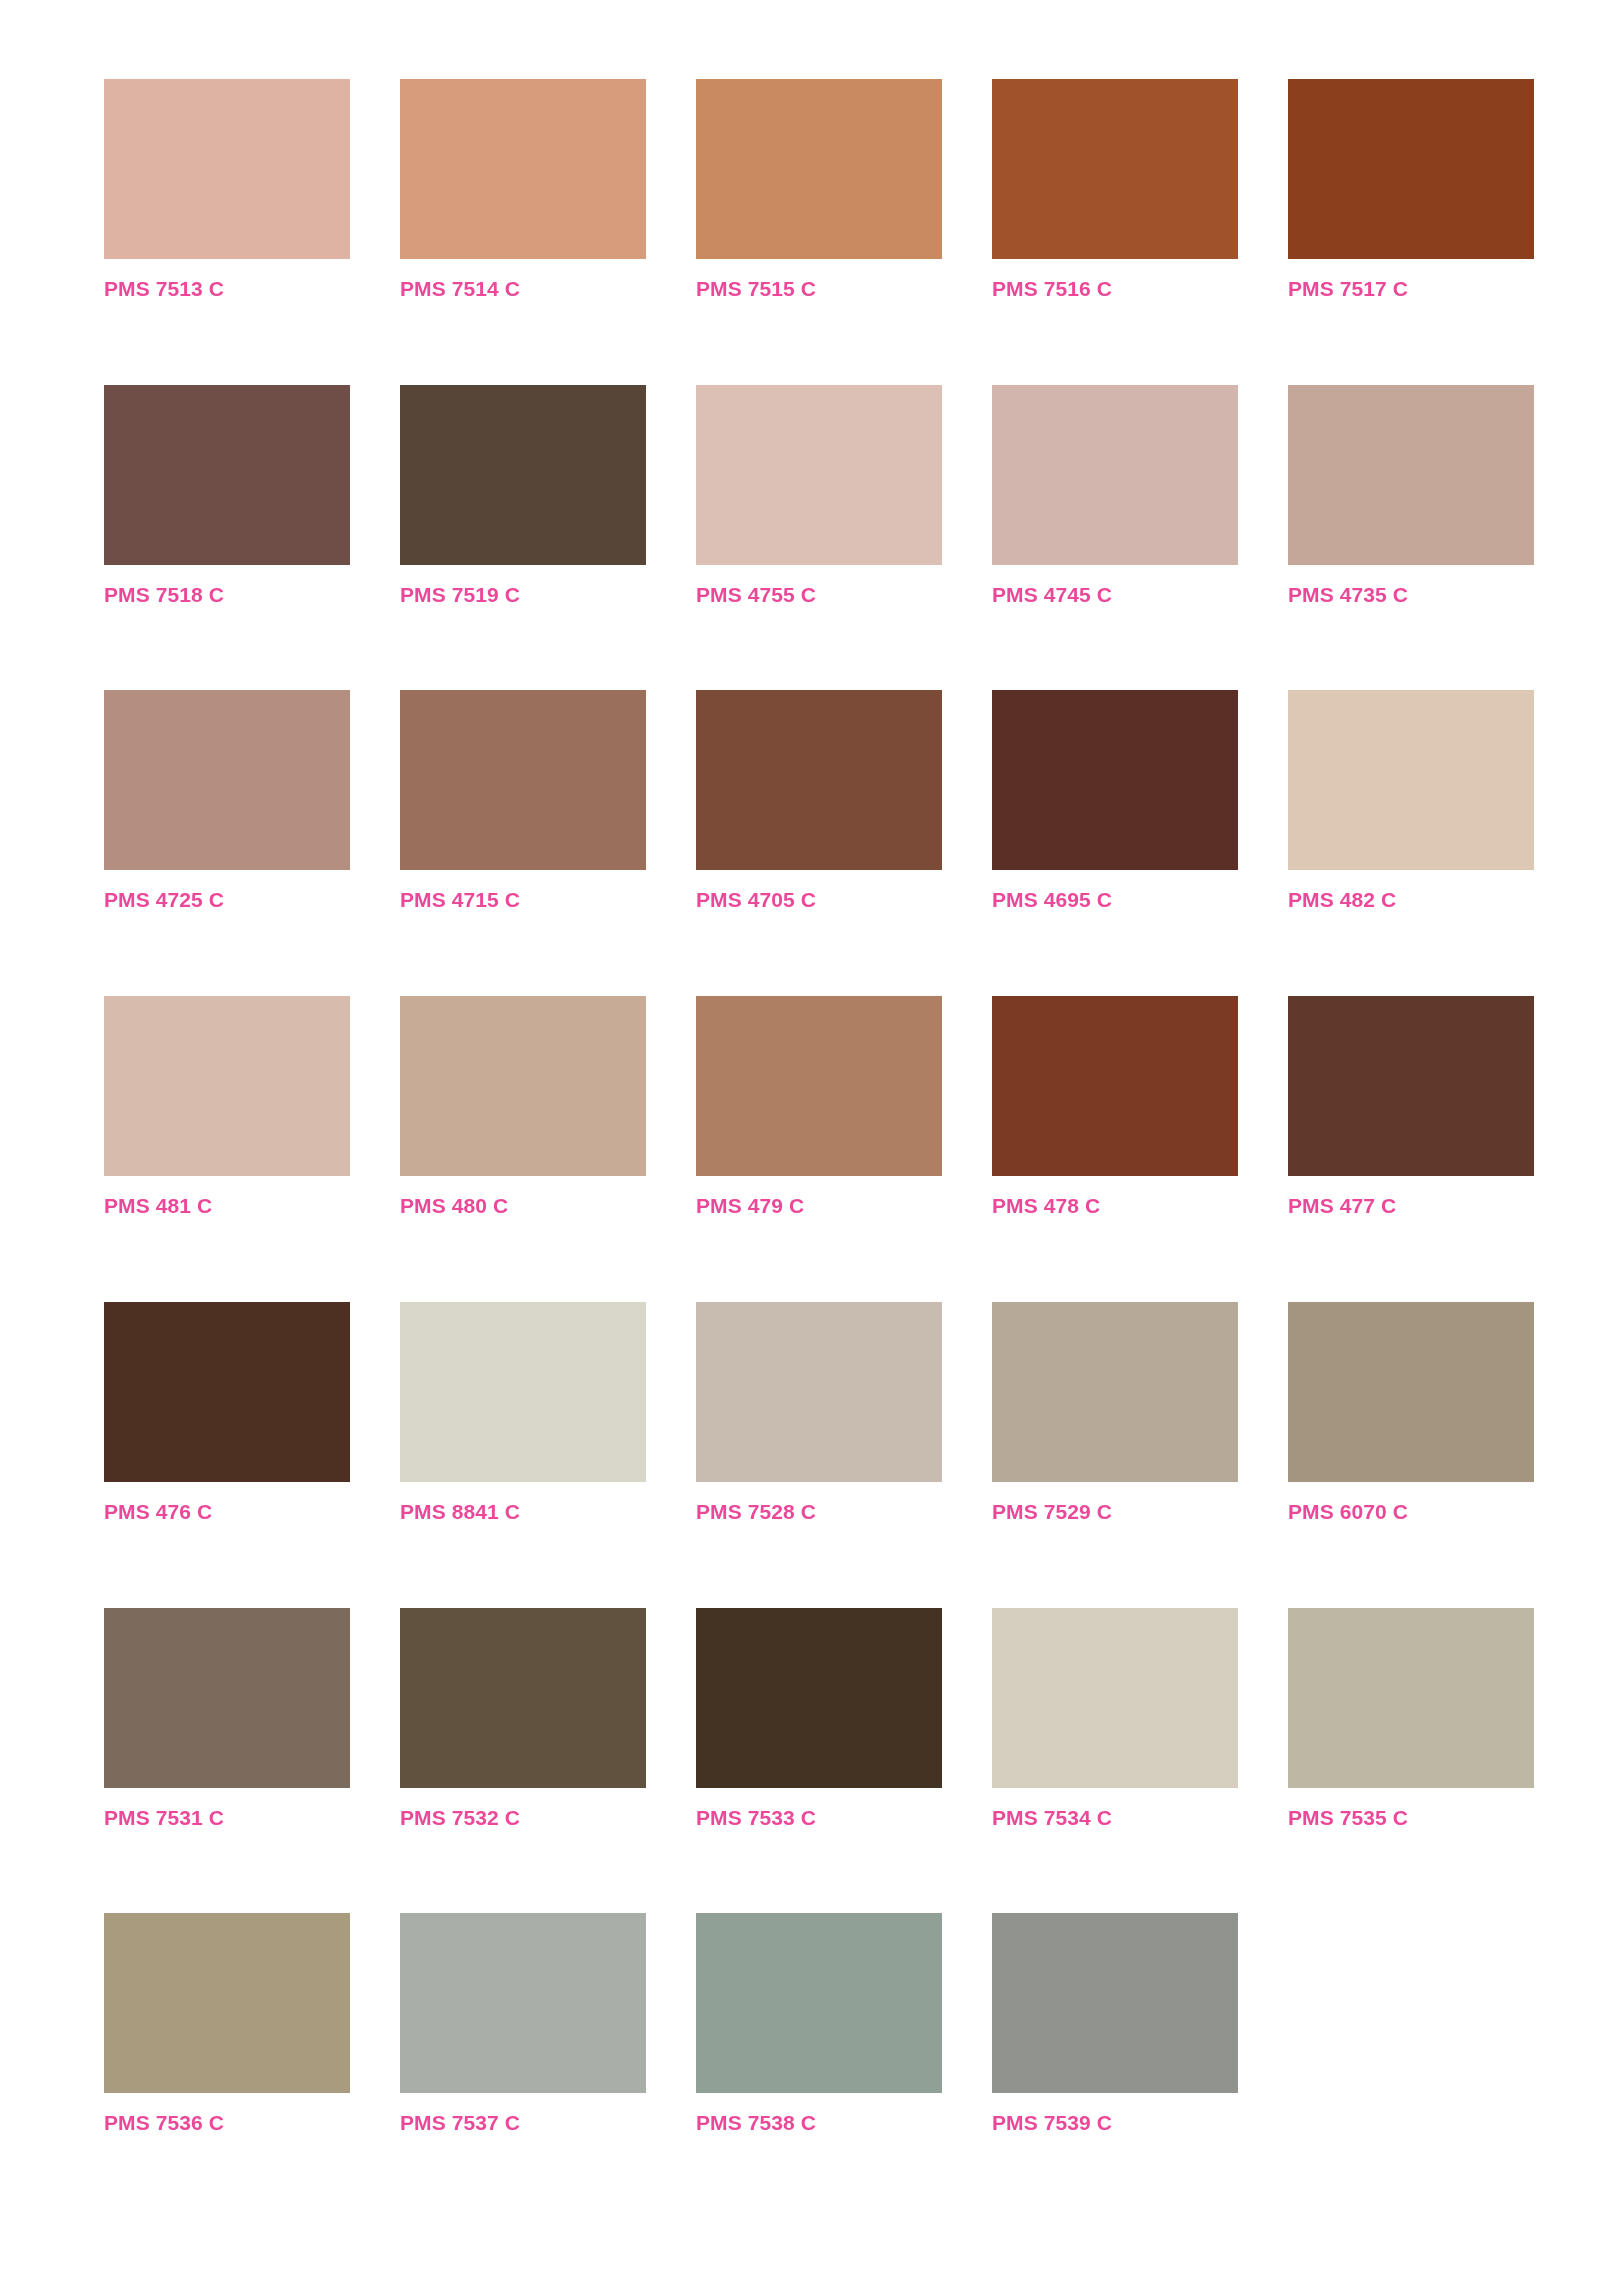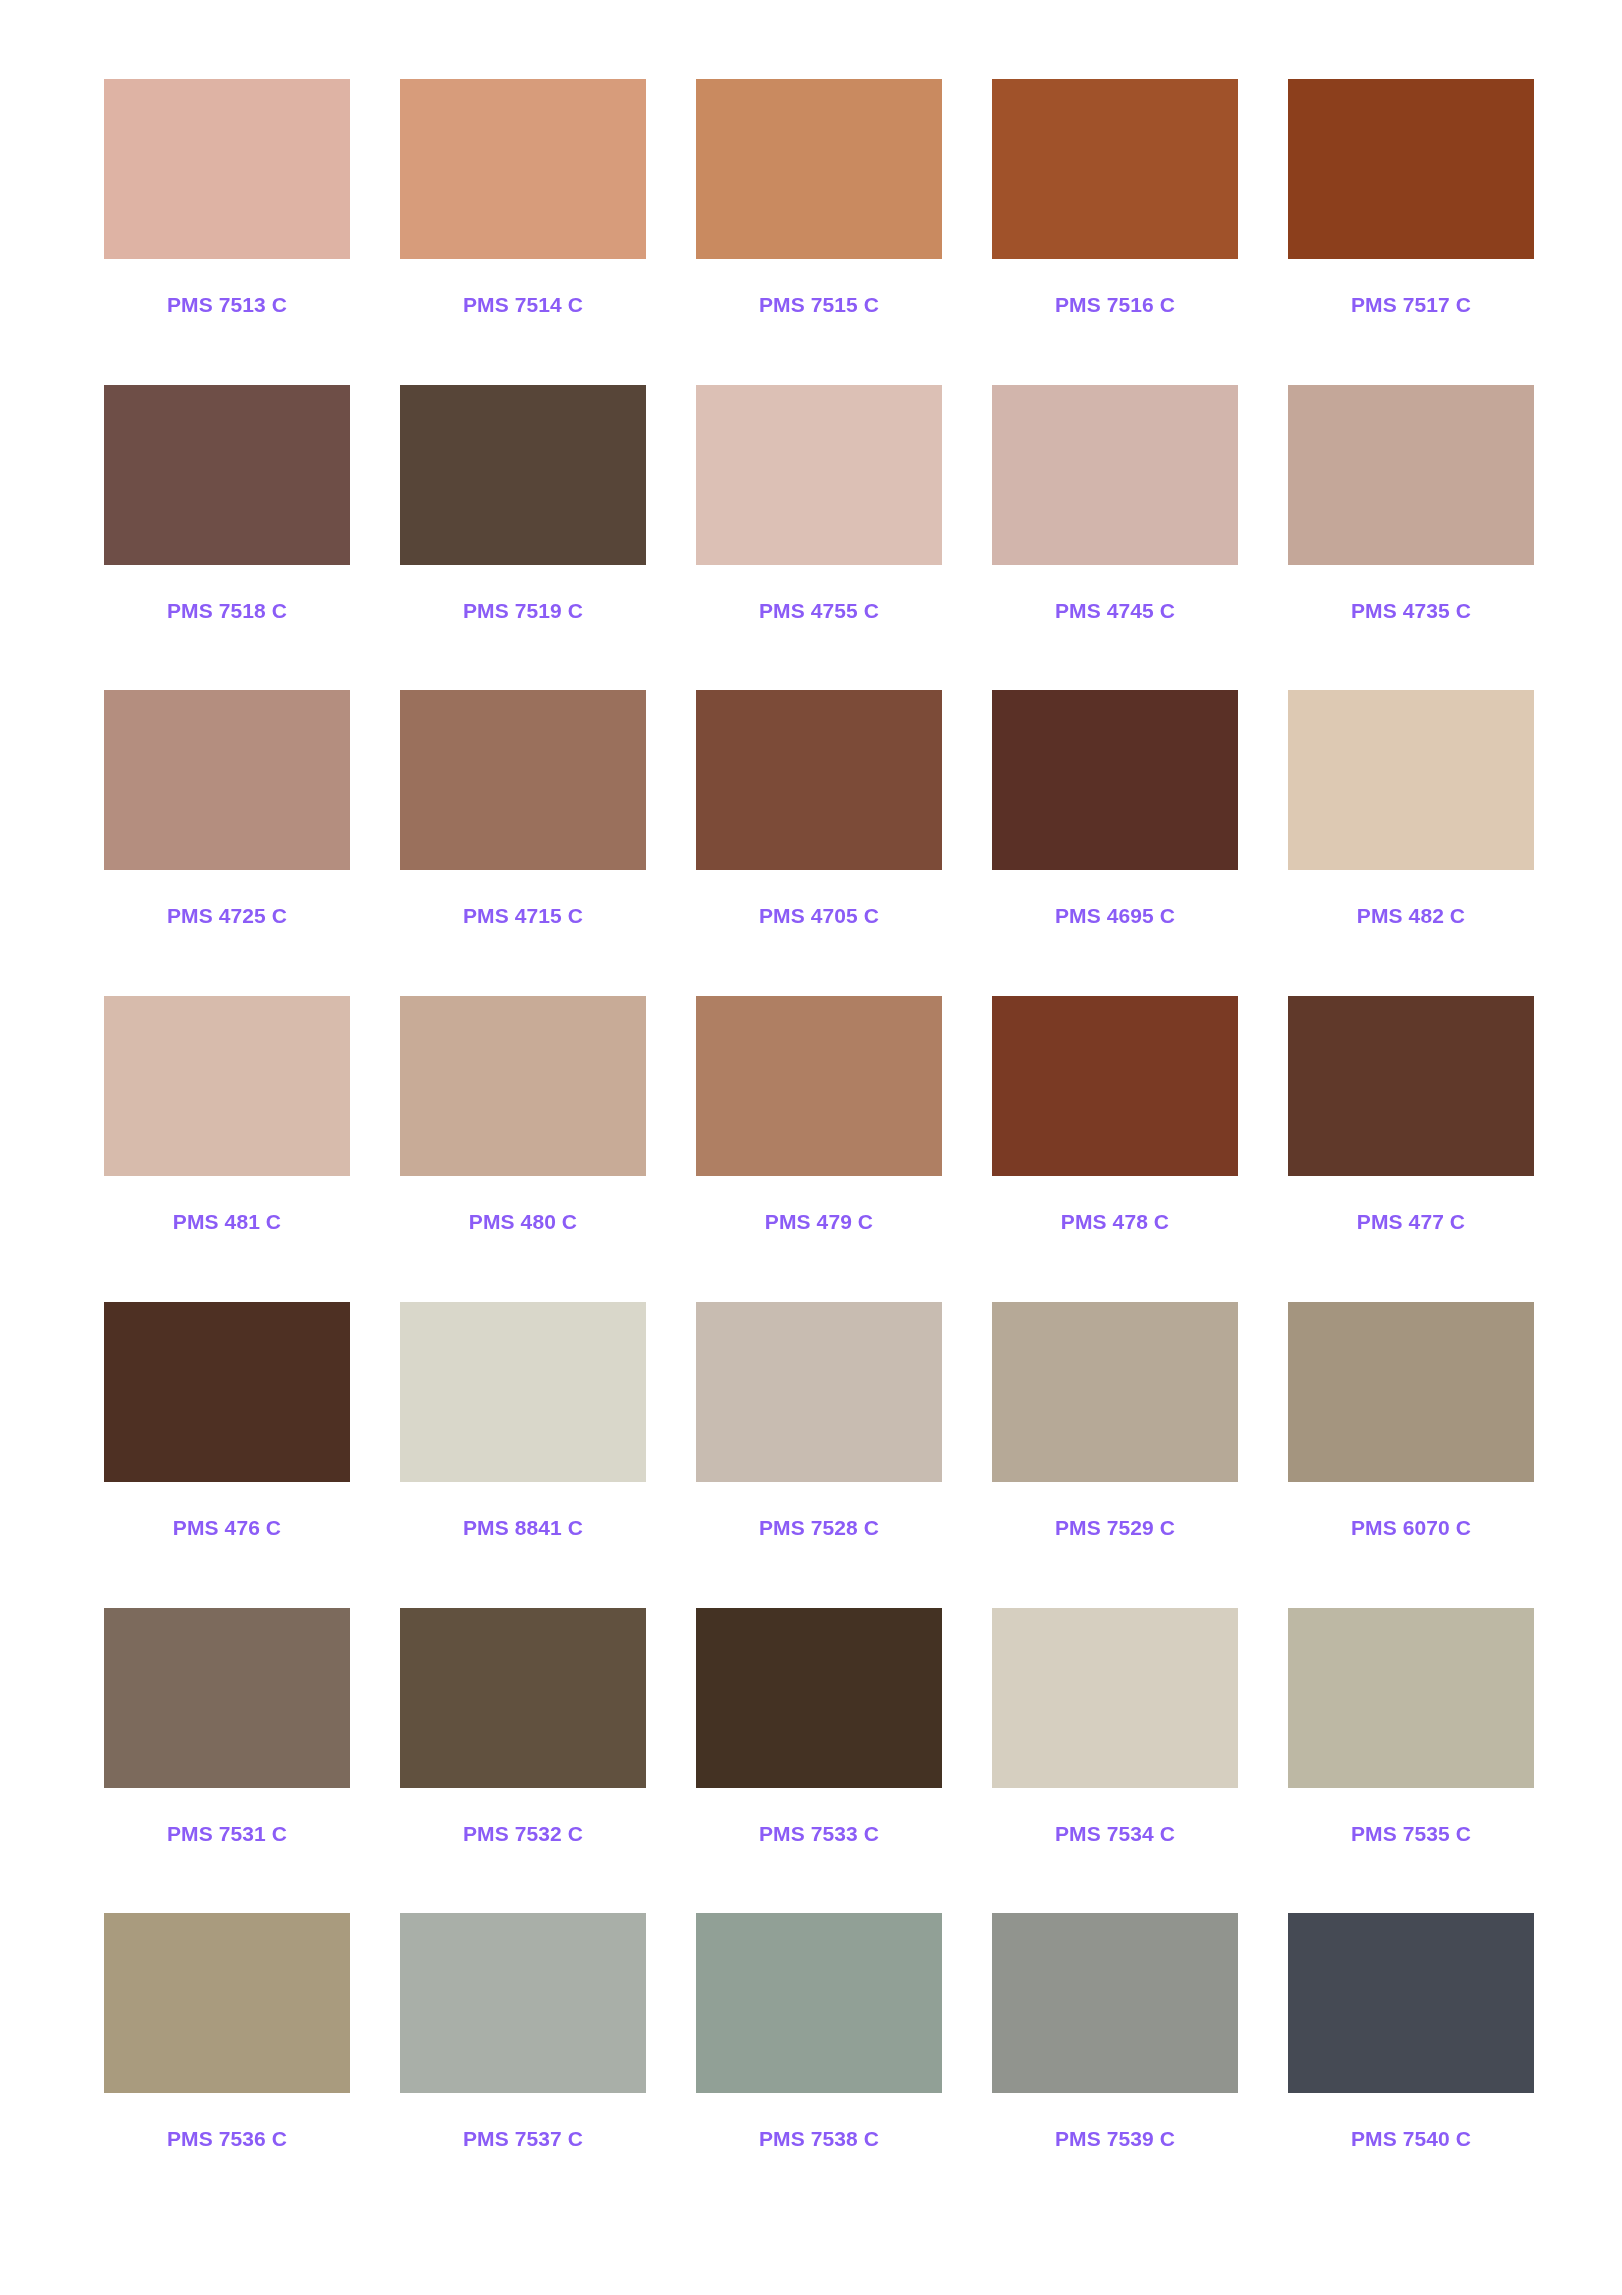--- a/index.html
+++ b/index.html
@@ -46,26 +46,25 @@
   .swatch-cell:last-child {
     margin-right: 0;
   }
   .swatch-chip {
     width: 246px;
     height: 180px;
     flex: 0 0 auto;
   }
   .swatch-label {
     width: 100%;
-    text-align: center;
     font-size: 21px;
     font-weight: 700;
     letter-spacing: 0.1px;
-    color: #8b5cf6;
-    margin-top: 35px;
+    color: #ec4899;
+    margin-top: 19px;
     line-height: 1;
     white-space: nowrap;
   }
 </style>
 </head>
 <body>
 
 <div class="page">
   <div class="swatch-grid">
       <div class="swatch-row">
@@ -210,20 +209,16 @@
           <div class="swatch-label">PMS 7537 C</div>
         </div>
         <div class="swatch-cell">
           <div class="swatch-chip" style="background-color: rgb(145, 160, 150);"></div>
           <div class="swatch-label">PMS 7538 C</div>
         </div>
         <div class="swatch-cell">
           <div class="swatch-chip" style="background-color: rgb(145, 148, 142);"></div>
           <div class="swatch-label">PMS 7539 C</div>
         </div>
-        <div class="swatch-cell">
-          <div class="swatch-chip" style="background-color: rgb(69, 74, 84);"></div>
-          <div class="swatch-label">PMS 7540 C</div>
-        </div>
       </div>
     </div>
 </div>
 
 
 </body></html>

